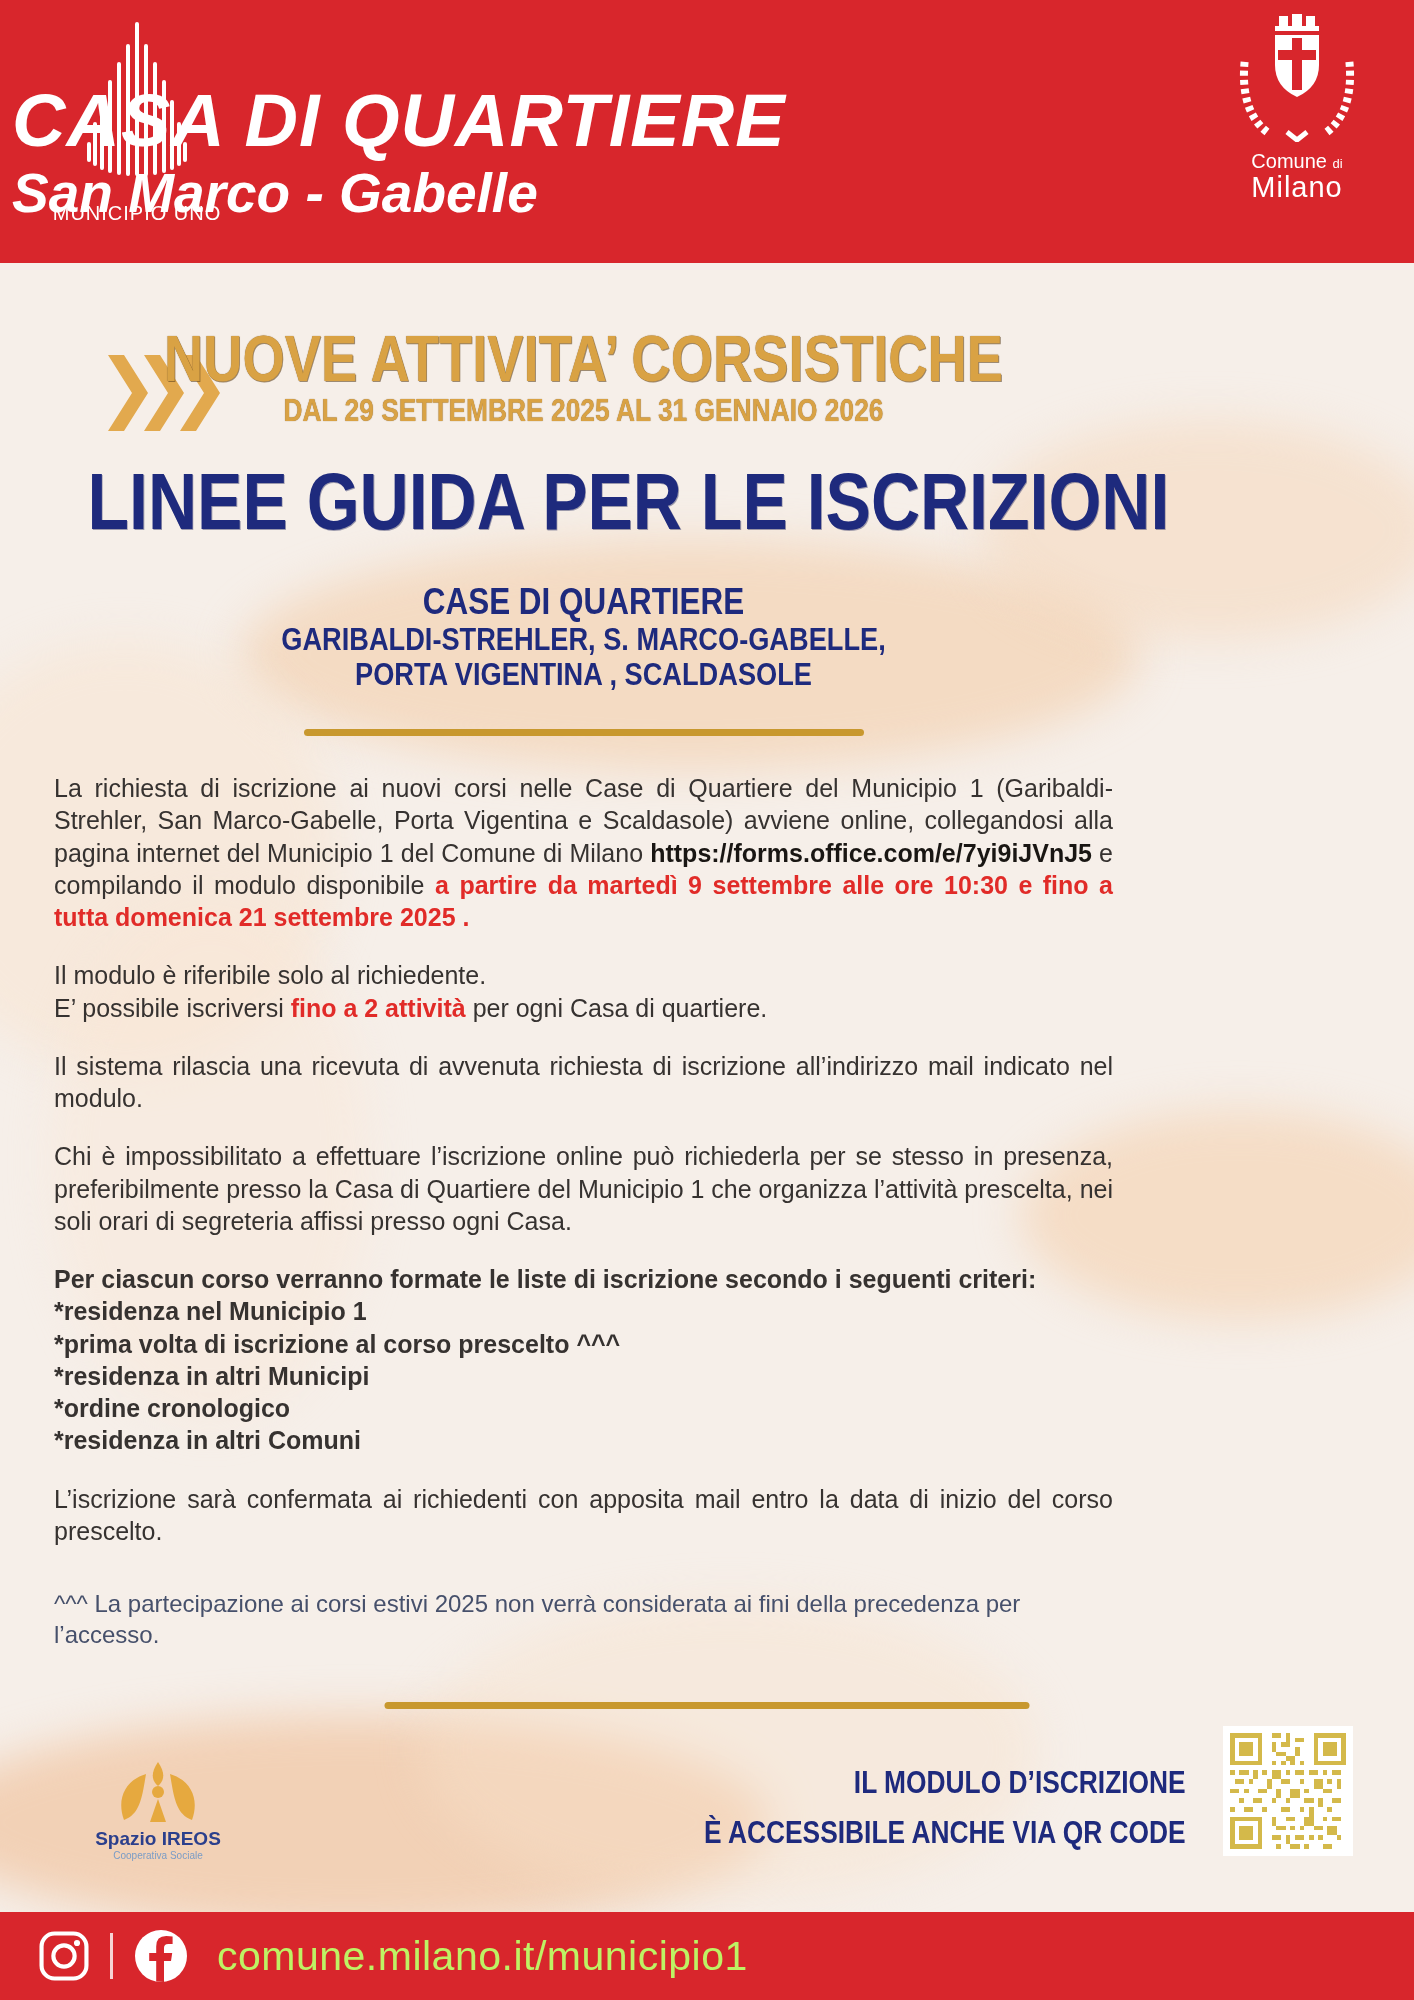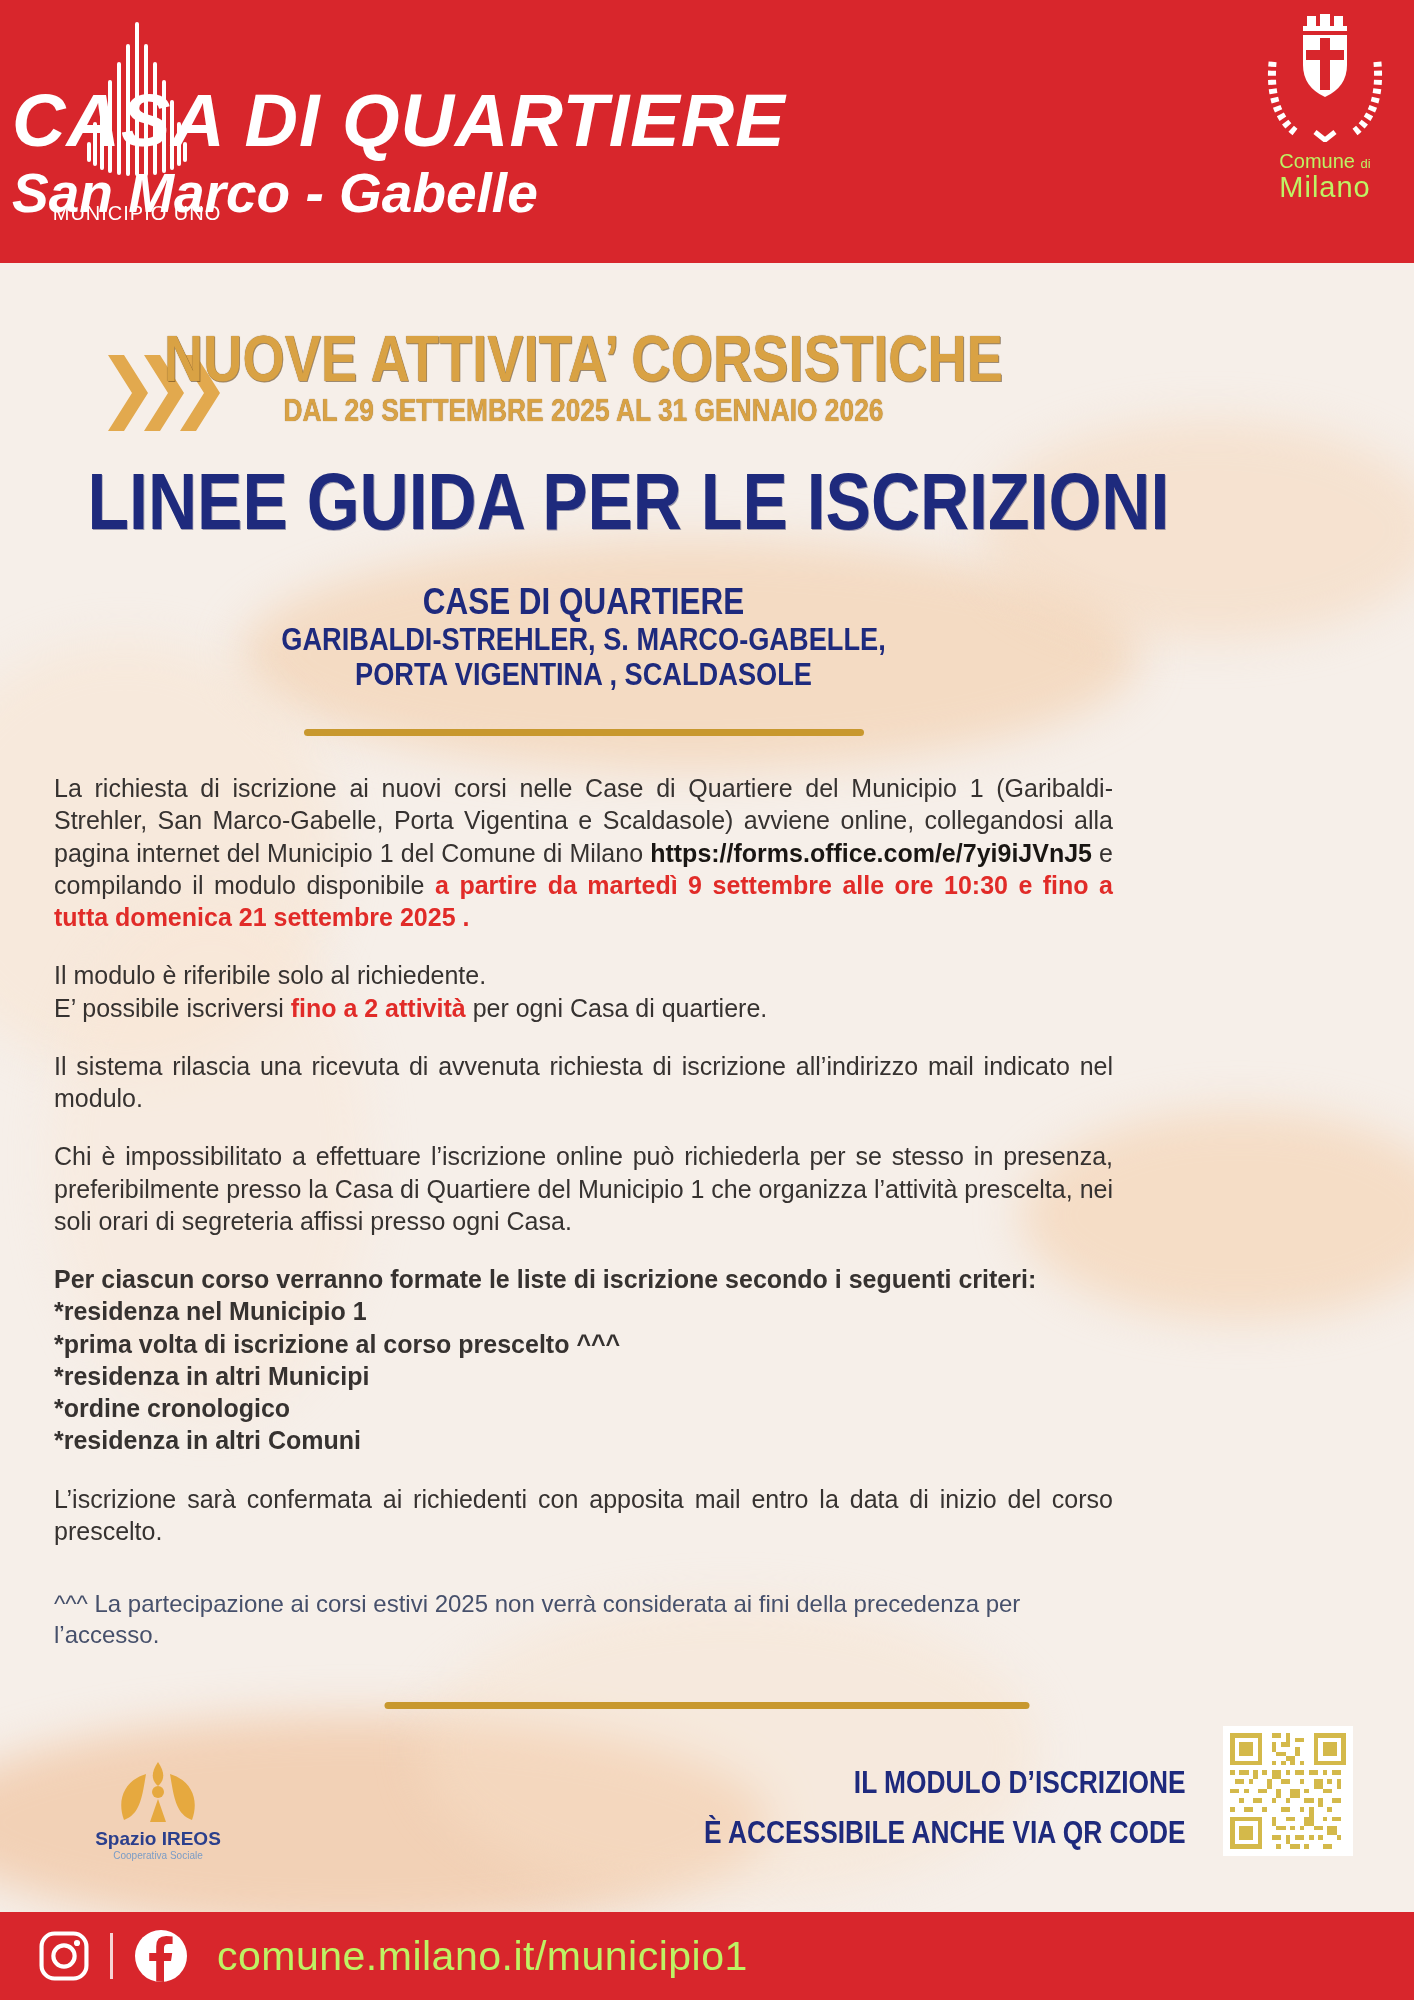--- a/index.html
+++ b/index.html
@@ -14,21 +14,21 @@
   .b5{left:-70px;top:1715px;width:840px;height:215px;background:rgba(240,195,158,.68);}
   .b6{left:420px;top:1600px;width:620px;height:300px;background:rgba(248,224,203,.4);}
   .b7{left:50px;top:900px;width:320px;height:520px;background:rgba(249,231,213,.4);}
   
   .hdr{position:absolute;left:0;top:0;width:1414px;height:263px;background:#d8262c;z-index:3;}
   .hdr-titles{position:absolute;left:12px;top:0;width:100%;color:#fff;font-style:italic;}
   .hdr-title{margin-top:84px;font-size:74px;font-weight:bold;letter-spacing:1px;line-height:1;}
   .hdr-sub{margin-top:8px;font-size:55px;font-weight:bold;line-height:1;}
   .logo-mun{position:absolute;left:52px;top:16px;width:170px;text-align:center;color:#fff;}
   .mun-label{margin-top:2px;font-size:20px;letter-spacing:1px;}
-  .logo-com{position:absolute;right:24px;top:14px;width:130px;text-align:center;color:#bef264;}
+  .logo-com{position:absolute;right:52px;top:14px;width:130px;text-align:center;color:#ffffff;}
   .com-l1{font-size:20px;margin-top:4px;}
   .com-l1 .di{font-size:13px;}
   .com-l2{font-size:29px;margin-top:-2px;letter-spacing:1px;}
   
   .content{position:absolute;left:0;top:263px;width:1167px;z-index:2;}
   .cond{transform:scaleX(.85);transform-origin:50% 50%;white-space:nowrap;}
   .chevrons{position:absolute;left:108px;top:92px;}
   .gold-title{margin:64px auto 0;text-align:center;color:#d9a244;font-weight:bold;font-size:64px;line-height:1;
               text-shadow:0 0 1px #7c5a2b, 1px 1px 0 rgba(90,62,28,.55);}
   .gold-dates{margin:4px auto 0;text-align:center;color:#d9a244;font-weight:bold;font-size:31px;line-height:1.05;

